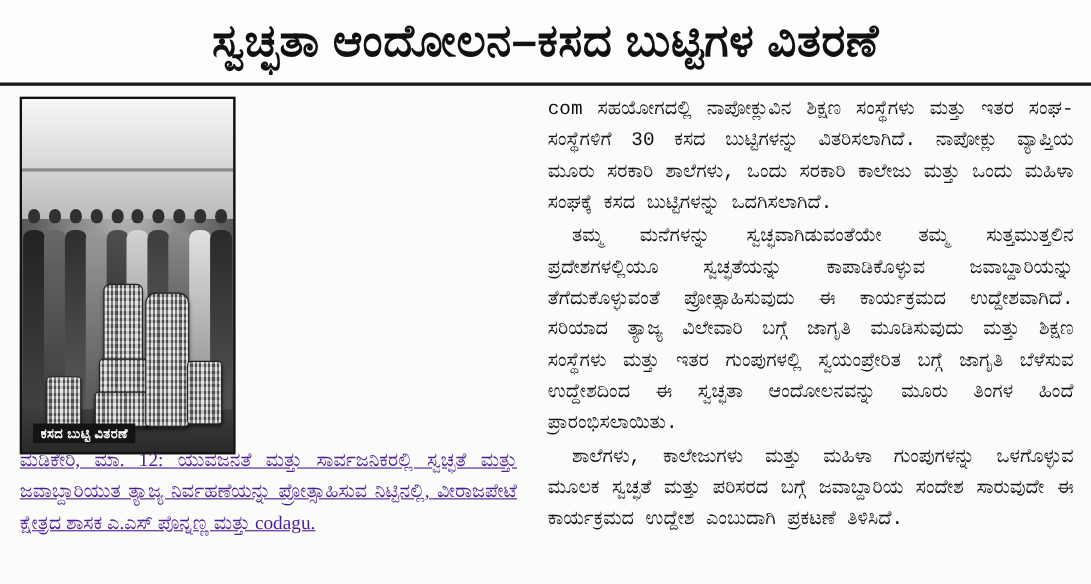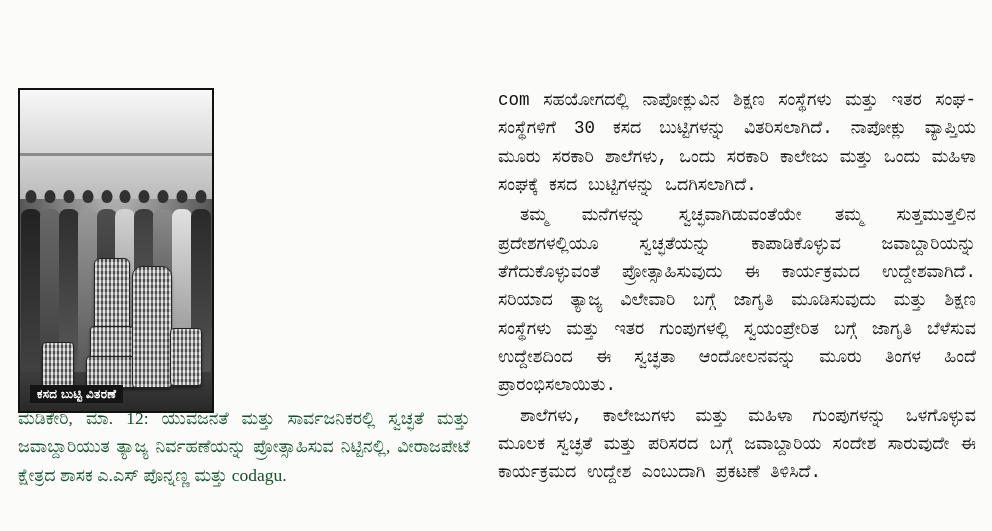--- a/index.html
+++ b/index.html
@@ -164,23 +164,24 @@
   }
 
   
   .col-left {
     position: absolute;
     left: 18px;
     top: 404px;
     width: 452px;
     font-size: 17.5px;
     line-height: 1.62;
-    color: #14532d;
+    color: #4c1d95;
     text-align: justify;
     text-justify: inter-word;
+    text-decoration: underline;
   }
   .col-right {
     position: absolute;
     left: 498px;
     top: 86px;
     width: 478px;
     font-size: 17.5px;
     line-height: 1.62;
     color: #101010;
     text-align: justify;
@@ -189,20 +190,23 @@
   }
   .col-right p { margin: 0 0 2px 0; }
   .col-right p.indent { text-indent: 22px; }
   .col-left p { margin: 0; }
 </style>
 </head>
 <body>
 
 <div id="page">
 
+  <div class="headline-wrap">
+    <div class="headline">ಸ್ವಚ್ಛತಾ ಆಂದೋಲನ–ಕಸದ ಬುಟ್ಟಿಗಳ ವಿತರಣೆ</div>
+  </div>
 
   <div class="photo-block">
     <div class="photo-canvas">
       <div class="photo-wall"></div>
       <div class="photo-floor"></div>
 
       <div class="figures">
         <div class="fig d1">
             <div class="head"></div>
             <div class="body"></div>

